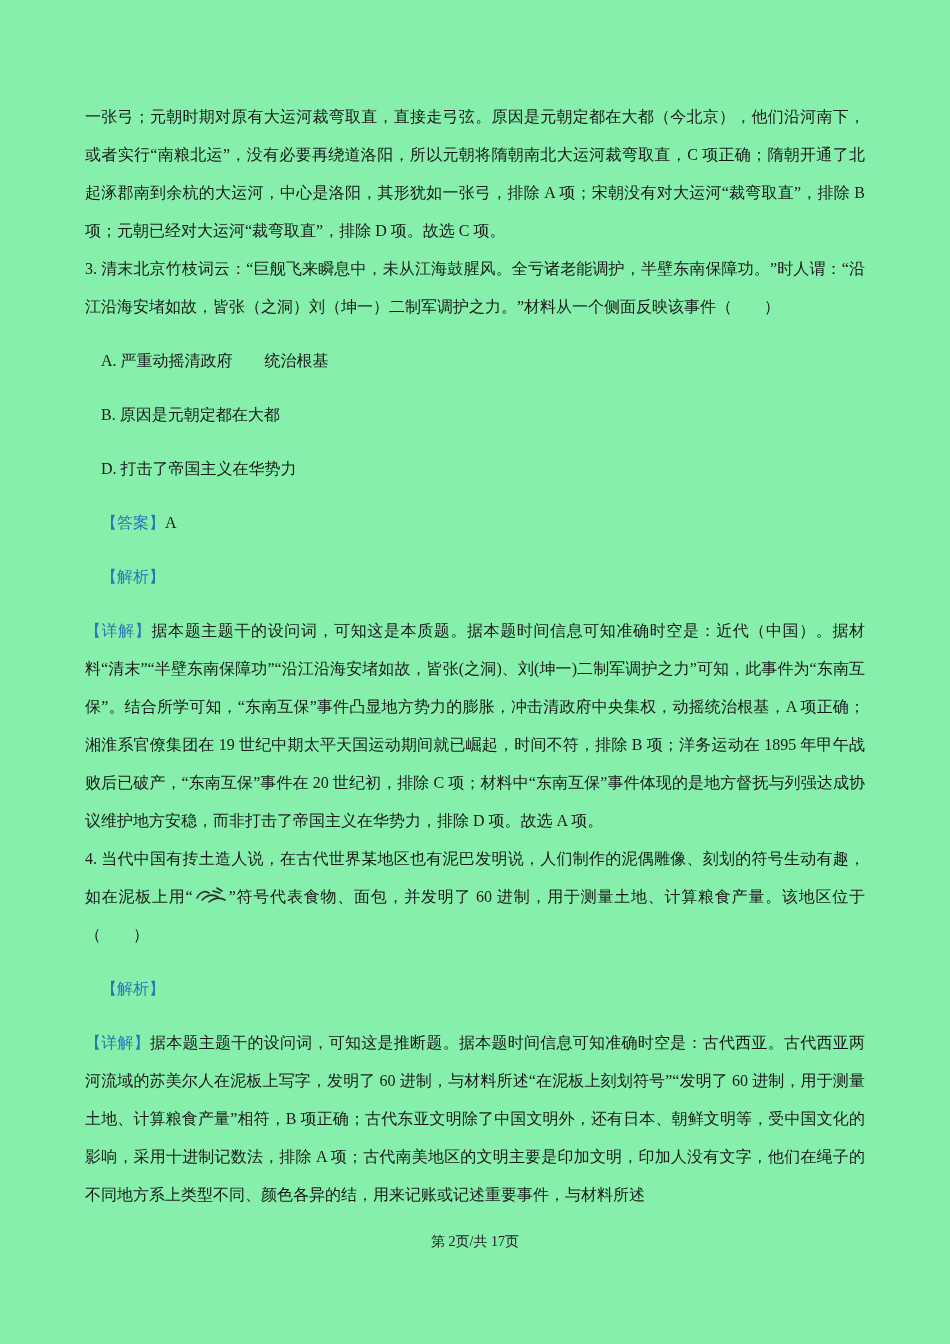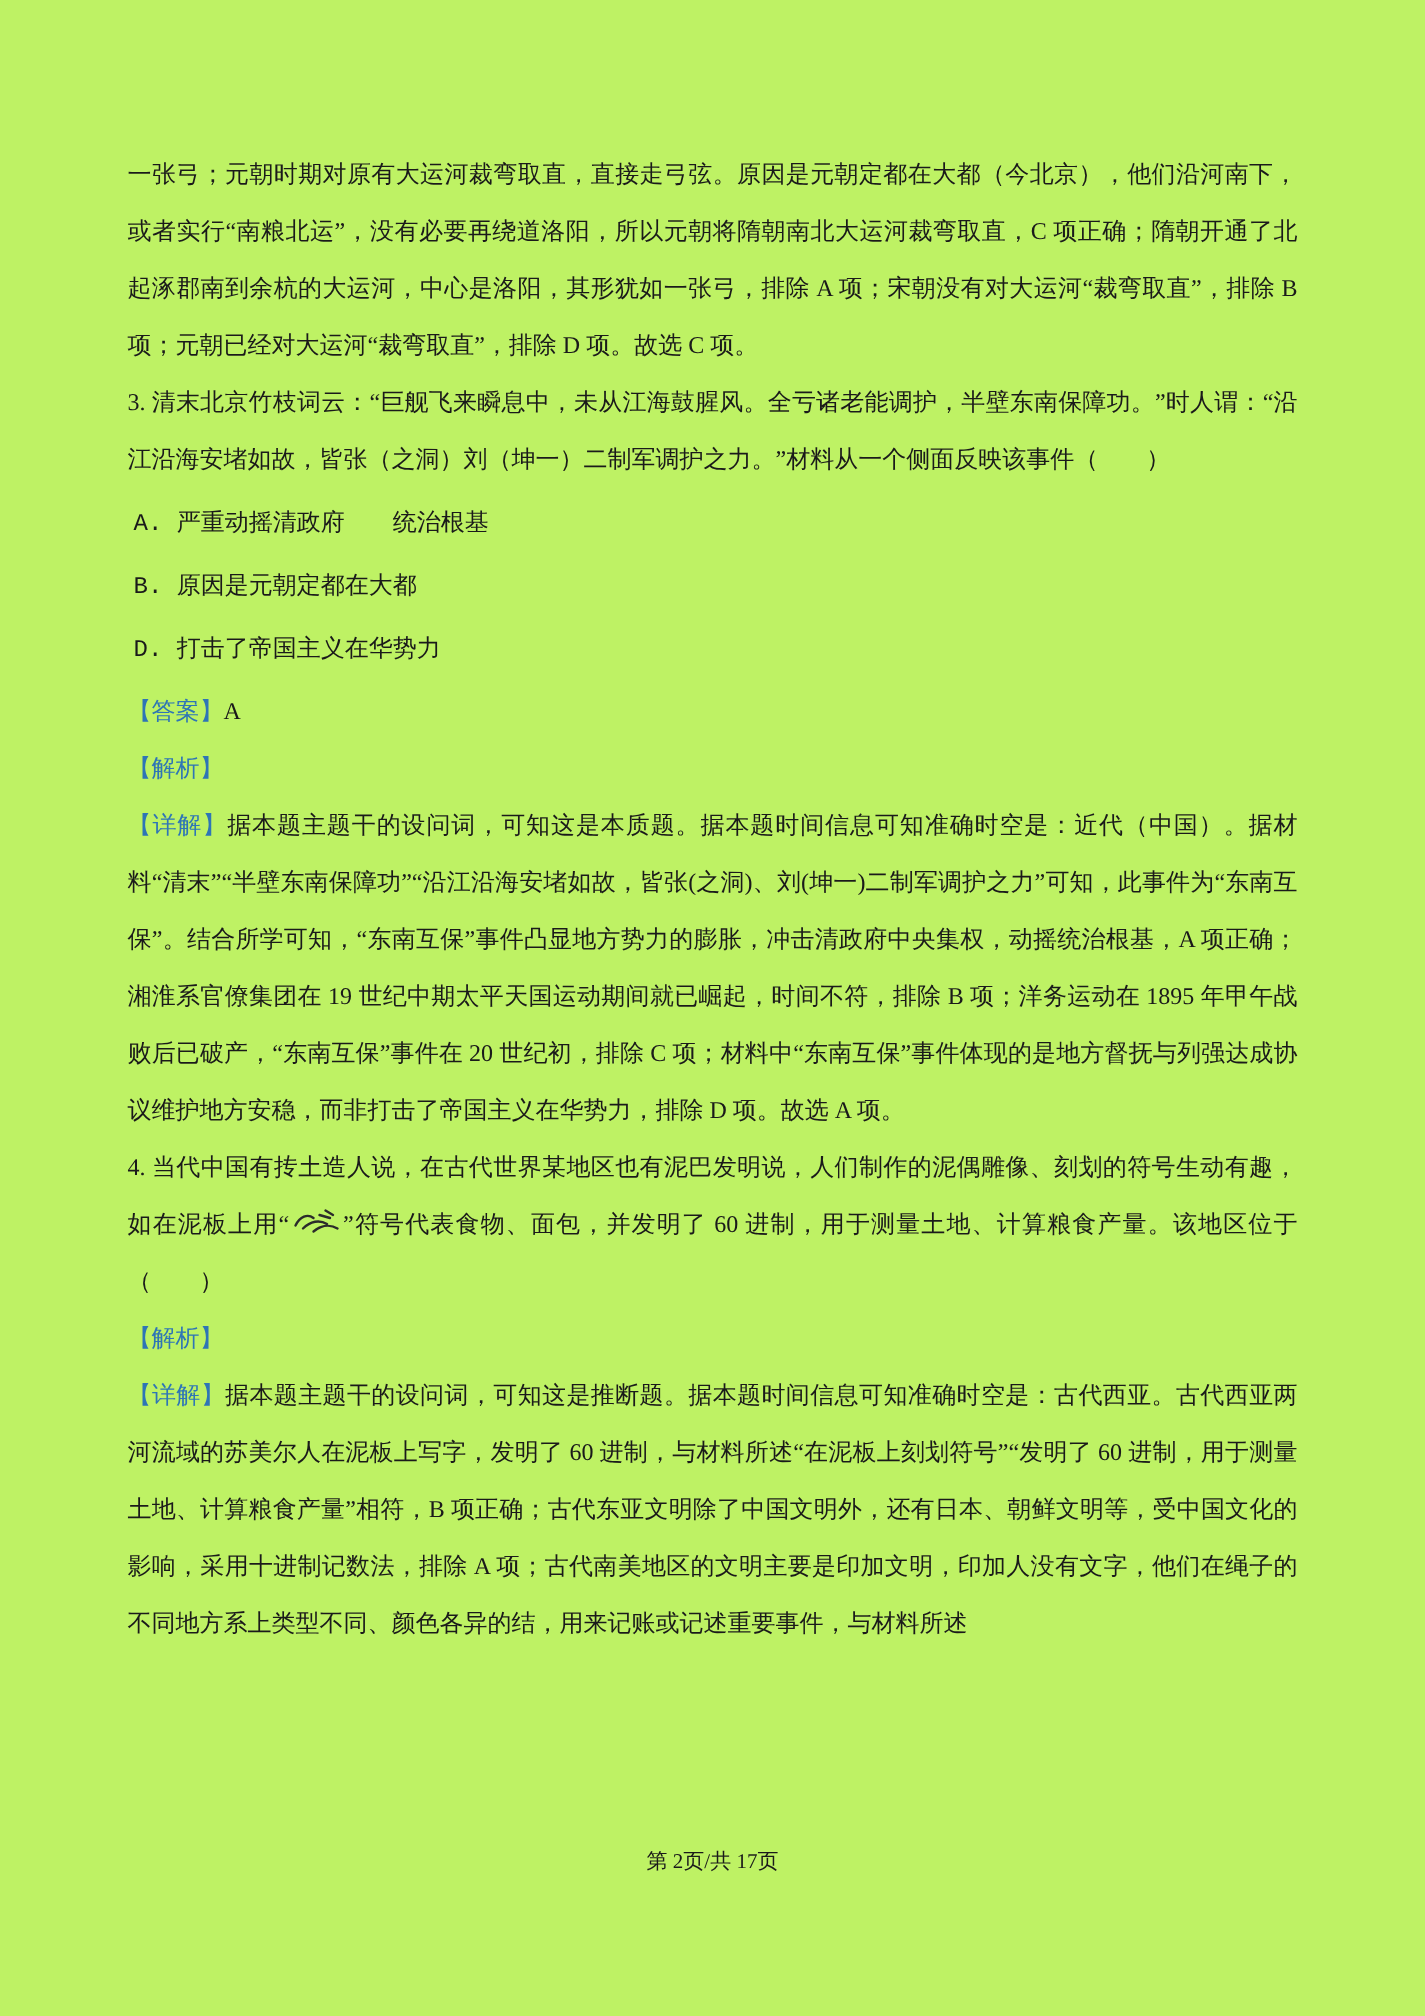--- a/index.html
+++ b/index.html
@@ -5,48 +5,47 @@
   html, body {
     margin: 0;
     padding: 0;
     background: #e8e8e8;
   }
   .page {
     position: relative;
     width: 950px;
     height: 1344px;
     margin: 0 auto;
-    background: #bef264;
+    background: #86efac;
     box-sizing: border-box;
     padding: 98px 85px 0 85px;
     font-family: "Liberation Serif", "DejaVu Serif", serif;
     font-size: 16px;
     color: #1a1a1a;
     overflow: hidden;
   }
   .para {
     margin: 0;
     line-height: 38px;
     text-align: justify;
   }
   .stem {
     margin: 0;
     line-height: 38px;
     text-align: justify;
   }
   .opt {
-    margin: 4px;
+    margin: 16px;
     line-height: 38px;
-    font-family: Liberation Mono, monospace;
   }
   .marker {
     color: #2e75b6;
   }
   .answer-line, .analysis-line {
-    margin: 0;
+    margin: 16px;
     line-height: 38px;
   }
   .options-row {
     display: flex;
     line-height: 38px;
   }
   .options-row .opt-cell {
     width: 200px;
     flex: 0 0 auto;
   }

